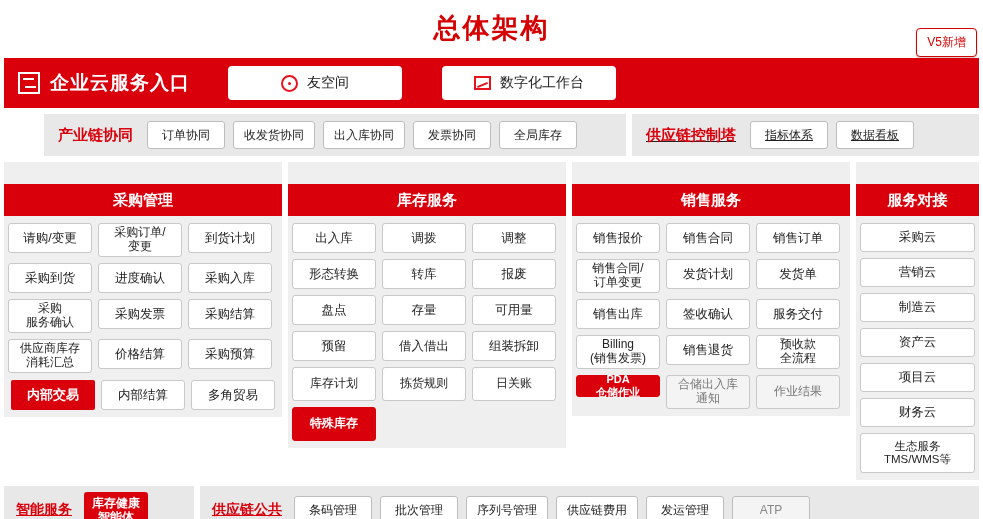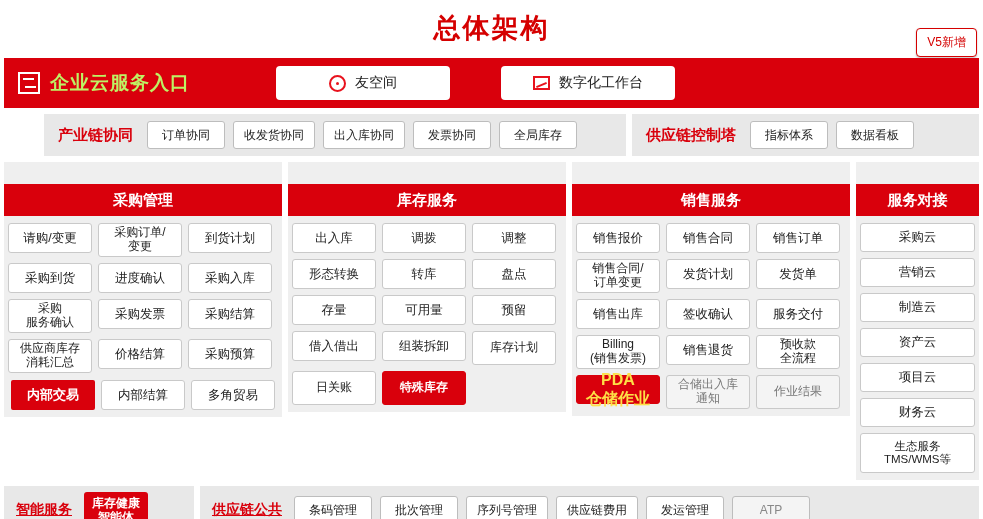--- a/index.html
+++ b/index.html
@@ -47,22 +47,22 @@
   .entry-icon {
     width:22px; height:22px; border:2px solid #fff;
     position:relative;
   }
   .entry-icon:before {
     content:""; position:absolute; left:3px; top:4px; width:11px; height:2px; background:#fff;
   }
   .entry-icon:after {
     content:""; position:absolute; left:5px; top:12px; width:11px; height:2px; background:#fff;
   }
-  .entry-title { color:#bef264; font-size:19px; font-weight:bold; letter-spacing:1px; }
-  .entry-btns { display:flex; gap:51px; margin-left:86px; }
+  .entry-title { color:#ffffff; font-size:19px; font-weight:bold; letter-spacing:1px; }
+  .entry-btns { display:flex; gap:40px; margin-left:38px; }
   .entry-btn {
     background:#fff; border-radius:4px;
     height:34px; width:174px;
     display:flex; align-items:center; justify-content:center; gap:9px;
     font-size:14px; color:#222;
   }
   .ico-you {
     width:17px;height:17px;border-radius:50%;border:2px solid #e8121d;position:relative;
   }
   .ico-you:after{content:"";position:absolute;left:5px;top:5px;width:3px;height:3px;background:#e8121d;border-radius:50%;}
@@ -83,21 +83,21 @@
     color:#d9000c; font-weight:bold; font-size:15px;
     white-space:nowrap; padding:0 6px;
   }
   .chip {
     background:#fff; border:1px solid #bdbdbd; border-radius:3px;
     height:28px; min-width:78px; padding:0 10px;
     display:flex; align-items:center; justify-content:center;
     font-size:12px; color:#222; white-space:nowrap;
   }
   .band-a { flex: 0 0 582px; }
-  .band-b { flex: 1; }
+  .band-b { flex: 1; text-decoration: underline; }
 
   
   .cols { display:flex; margin:6px 4px 0 4px; gap:6px; align-items:flex-start; }
   .col { background:#efefef; padding:0 0 7px 0; }
   .col-head {
     background:#d9000c; color:#fff; font-weight:bold;
     font-size:15px; text-align:center; height:32px;
     display:flex;align-items:center;justify-content:center;
     margin-bottom:7px;
     margin-top:22px;
@@ -115,21 +115,21 @@
   .col-purchase .cell { width: 84px; }
   .col-inv { flex:0 0 278px; }
   .col-inv .cell { width: 84px; }
   .col-sales { flex:0 0 278px; }
   .col-sales .cell { width: 84px; }
   .col-service { flex:1; }
   .col-service .cell { width: 100%; height:29px; }
   .col-service .grid { flex-direction:column; gap:6px; }
 
   .cell.special { background:#d9000c; color:#fff; border-color:#d9000c; font-weight:bold;}
-  .cell.pda { background:#d9000c; color:#fde047; border-color:#d9000c; font-weight:bold; height:29px; font-size:16px;}
+  .cell.pda { background:#d9000c; color:#ffffff; border-color:#d9000c; font-weight:bold; height:22px; font-size:11px;}
   .cell.ghost { background:#f4f4f4; color:#777; }
   .cell.eco { height:40px; font-size:11.5px; }
 
   
   .subband {
     display:flex; align-items:center; gap:6px; padding:7px 7px 0 7px;
   }
   .sub-label {
     background:#d9000c; color:#fff; font-weight:bold; font-size:13px;
     height:30px; width:84px; display:flex;align-items:center;justify-content:center;
@@ -226,27 +226,29 @@
     </div>
 
     <div class="col col-inv">
       <div class="col-head">库存服务</div>
       <div class="grid">
         <div class="cell">出入库</div>
         <div class="cell">调拨</div>
         <div class="cell">调整</div>
         <div class="cell">形态转换</div>
         <div class="cell">转库</div>
+        <div class="cell">报废</div>
         <div class="cell">盘点</div>
         <div class="cell">存量</div>
         <div class="cell">可用量</div>
         <div class="cell">预留</div>
         <div class="cell">借入借出</div>
         <div class="cell">组装拆卸</div>
         <div class="cell tall">库存计划</div>
+        <div class="cell tall">拣货规则</div>
         <div class="cell tall">日关账</div>
         <div class="cell special tall">特殊库存</div>
       </div>
     </div>
 
     <div class="col col-sales">
       <div class="col-head">销售服务</div>
       <div class="grid">
         <div class="cell">销售报价</div>
         <div class="cell">销售合同</div>

